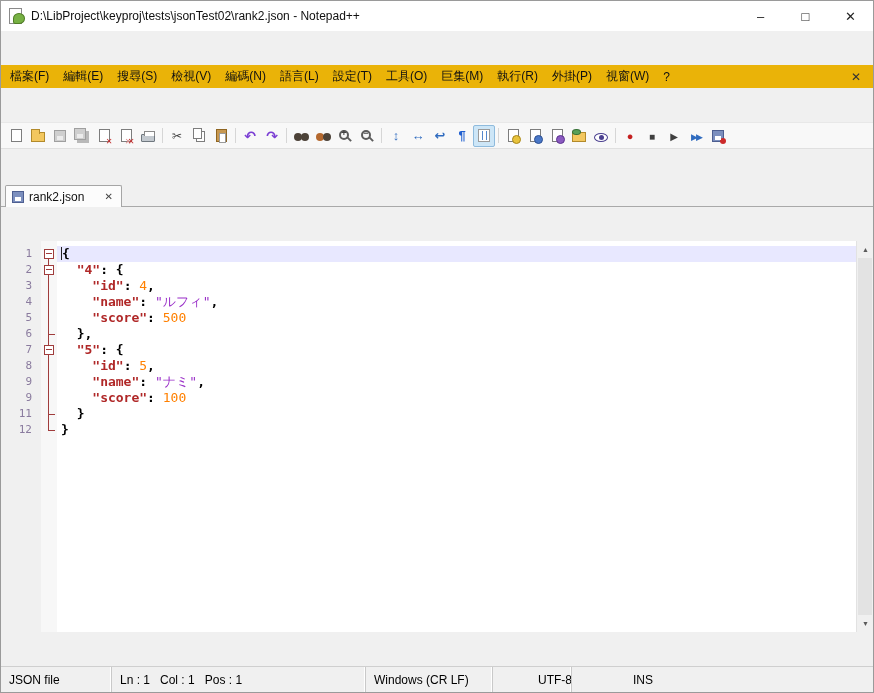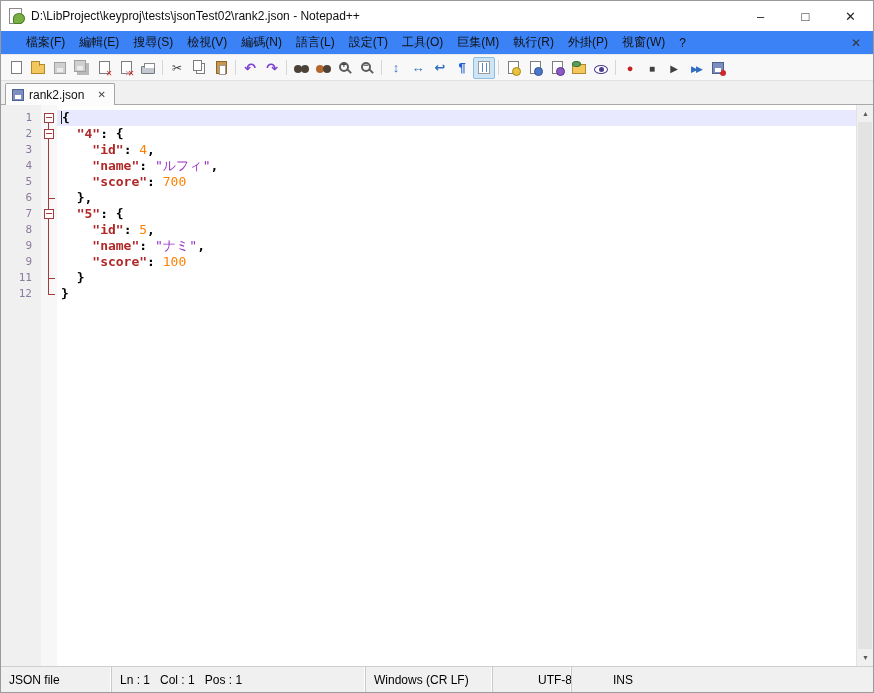--- a/index.html
+++ b/index.html
@@ -1,29 +1,29 @@
 <!DOCTYPE html>
 <html><head>
 <meta charset="utf-8">
 <style>
   * { margin:0; padding:0; box-sizing:border-box; }
   html,body { width:874px; height:693px; }
   body { font-family:"Liberation Sans","DejaVu Sans",sans-serif; font-size:12px; color:#000; background:#fff; }
-  .window { width:874px; height:693px; border:1px solid #9a9a9a; display:flex; flex-direction:column; background:#f0f0f0; overflow:hidden; }
+  .window { width:874px; height:693px; border:1px solid #9a9a9a; display:flex; flex-direction:column; background:#f0f0f0; overflow:hidden;gap:34px; }
 
   
   .titlebar { height:30px; background:#fff; display:flex; align-items:center; padding-left:7px; flex:none; }
   .npp-icon { width:17px; height:16px; position:relative; flex:none; margin-right:6px; }
   .npp-icon::before { content:""; position:absolute; left:1px; top:0; width:11px; height:14px; background:#fdfdfd; border:1px solid #8a8a8a; }
   .npp-icon::after { content:""; position:absolute; right:0; bottom:0; width:10px; height:9px; border-radius:50% 50% 50% 20%; background:#76b043; border:1px solid #4f7d24; }
   .title-text { flex:1 1 auto; font-size:12px; color:#101010; white-space:nowrap; overflow:hidden; }
   .winbtn { width:45px; height:30px; display:flex; align-items:center; justify-content:center; font-size:13px; color:#222; flex:none; }
 
   
-  .menubar { height:23px; background:#3b82f6; display:flex; align-items:center; flex:none; padding-left:18px; }
+  .menubar { height:23px; background:#eab308; display:flex; align-items:center; flex:none; padding-left:2px; }
   .menu-item { padding:3px 7px; white-space:nowrap; color:#111; }
   .menubar-spacer { flex:1 1 auto; }
   .menu-close { width:26px; text-align:center; color:#333; font-size:12px; padding:3px 0; margin-right:4px; }
 
   
   .toolbar { height:27px; background:#f8f8f8; border-top:1px solid #e8e8e8; border-bottom:1px solid #e0e0e0; display:flex; align-items:center; padding:0 4px; flex:none; }
   .tbtn { width:22px; height:22px; border:1px solid transparent; border-radius:2px; display:flex; align-items:center; justify-content:center; flex:none; position:relative; }
   .tbtn.pressed { background:#cde6f7; border-color:#8fbbdd; }
   .tsep { width:1px; height:15px; background:#d6d6d6; margin:0 3px; flex:none; }
   .ic { position:relative; display:inline-block; }
@@ -71,21 +71,21 @@
   .g-record::before { content:"●"; color:#c42020; font-size:11px; }
   .g-stop::before { content:"■"; color:#3f3f3f; font-size:10px; }
   .g-play::before { content:"▶"; color:#3f3f3f; font-size:10px; }
   .g-playmulti::before { content:"▶▶"; color:#2f6bbf; font-size:9px; letter-spacing:-2px; }
 
   
   .tabbar { height:24px; background:#f0f0f0; border-bottom:1px solid #a9a9a9; display:flex; align-items:flex-end; padding-left:4px; flex:none; }
   .tab { height:22px; background:#fcfcfc; border:1px solid #a5a5a5; border-bottom:none; border-radius:2px 2px 0 0; display:flex; align-items:center; padding:0 6px; margin-bottom:-1px; z-index:2; }
   .tab-floppy { width:12px; height:12px; position:relative; background:#7c8fbe; border:1px solid #4e5f91; margin-right:5px; flex:none; }
   .tab-floppy::after { content:""; position:absolute; left:2px; bottom:1px; width:6px; height:4px; background:#fff; }
-  .tab-label { font-size:12px; color:#101010; margin-right:11px; white-space:nowrap; }
+  .tab-label { font-size:12px; color:#101010; margin-right:18px; white-space:nowrap; }
   .tab-close { font-size:10px; color:#444; padding:1px 2px; }
 
   
   .editor { flex:1 1 auto; position:relative; background:#fff; overflow:hidden; }
   .margin-num-bg { position:absolute; left:0; top:0; bottom:0; width:40px; background:#f0f0f0; }
   .margin-fold-bg { position:absolute; left:40px; top:0; bottom:0; width:16px; background:#f7f7f7; }
   .code-area { position:absolute; left:0; top:0; right:17px; bottom:0; padding-top:5px; }
   .row { display:flex; height:16px; align-items:stretch; position:relative; }
   .lnum { width:40px; flex:none; text-align:right; padding-right:9px; color:#8a7b9e; font-family:"DejaVu Sans Mono","Liberation Mono",monospace; font-size:11px; line-height:16px; }
   .fold { position:relative; width:16px; flex:none; }
@@ -112,21 +112,21 @@
   .sb-thumb { position:absolute; left:1px; right:1px; top:17px; bottom:17px; background:#e3e3e3; }
 
   
   .statusbar { height:26px; background:#f0f0f0; border-top:1px solid #cfcfcf; display:flex; align-items:stretch; flex:none; font-size:12px;text-align:center; }
   .sb-sec { display:flex; align-items:center; padding-left:8px; border-right:1px solid #c9c9c9; box-shadow:inset -1px 0 0 #fff; white-space:pre; overflow:hidden; }
   .sec-doctype { width:111px; flex:none; }
   .sec-length { width:224px; flex:none; }
   .sec-caret { width:254px; flex:none; }
   .sec-eol { width:127px; flex:none; }
   .sec-enc { width:79px; flex:none;padding-left:45px; }
-  .sec-ins { flex:1 1 auto; border-right:none; box-shadow:none; padding-left:41px; }
+  .sec-ins { flex:1 1 auto; border-right:none; box-shadow:none; padding-left:61px; }
 </style>
 </head>
 <body>
 
 <div class="window">
 
   <div class="titlebar">
     <span class="npp-icon"></span>
     <span class="title-text">D:\LibProject\keyproj\tests\jsonTest02\rank2.json - Notepad++</span>
     <span class="winbtn">–</span>
@@ -296,21 +296,21 @@
         <span class="fold">
             <span class="vl vfull"></span>
           </span>
         <span class="code"><span class="s-p">    </span><span class="s-key">"name"</span><span class="s-p">: </span><span class="s-str">"ルフィ"</span><span class="s-p">,</span></span>
       </div>
       <div class="row">
         <span class="lnum">5</span>
         <span class="fold">
             <span class="vl vfull"></span>
           </span>
-        <span class="code"><span class="s-p">    </span><span class="s-key">"score"</span><span class="s-p">: </span><span class="s-num">700</span></span>
+        <span class="code"><span class="s-p">    </span><span class="s-key">"score"</span><span class="s-p">: </span><span class="s-num">500</span></span>
       </div>
       <div class="row">
         <span class="lnum">6</span>
         <span class="fold">
             <span class="vl vfull"></span>
             <span class="hm"></span>
           </span>
         <span class="code"><span class="s-p">  },</span></span>
       </div>
       <div class="row">

